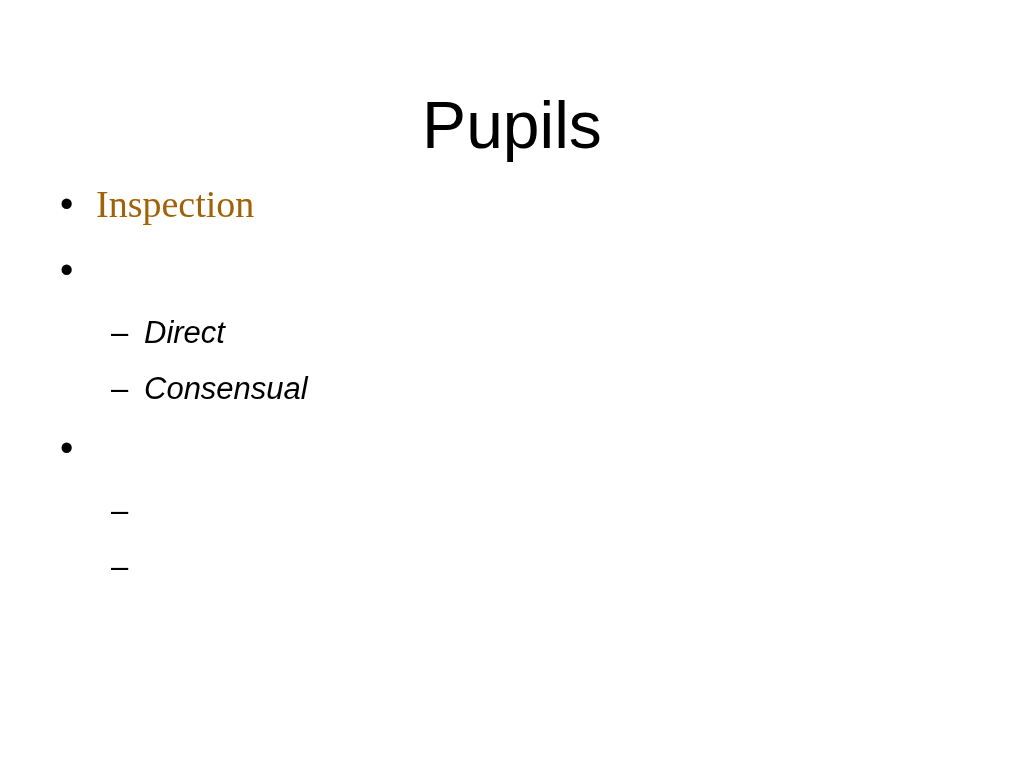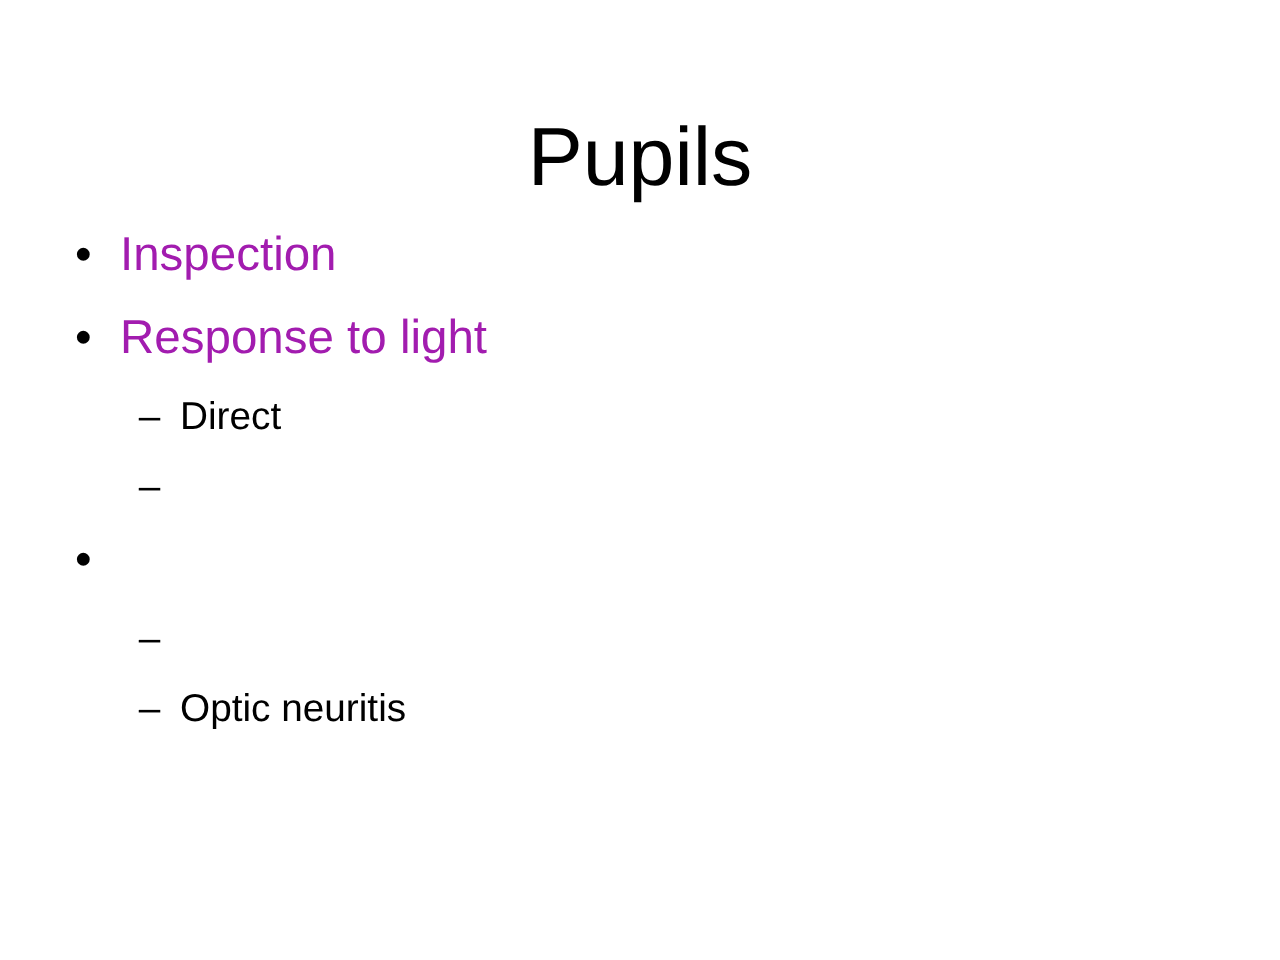--- a/index.html
+++ b/index.html
@@ -56,42 +56,44 @@
     width: 36px;
     font-size: 38px;
     line-height: 46px;
     text-align: left;
     color: #000000;
   }
   .level-1 .item-text {
     flex: 0 1 auto;
     font-size: 38px;
     line-height: 46px;
-    color: #a21caf;
+    color: #a16207;
     white-space: nowrap;
+    font-family: Liberation Serif, serif;
   }
   
   .level-2 {
     padding-left: 111px;
     margin-bottom: 17px;
   }
   .level-2 .marker {
     flex: 0 0 auto;
     width: 33px;
     font-size: 31px;
     line-height: 39px;
     text-align: left;
     color: #000000;
   }
   .level-2 .item-text {
     flex: 0 1 auto;
     font-size: 31px;
     line-height: 39px;
     color: #000000;
     white-space: nowrap;
+    font-style: italic;
   }
   
   .group-gap-top {
     margin-top: 16px;
   }
   .gap-after-heading {
     margin-top: 14px;
   }
 </style>
 </head>
@@ -103,39 +105,38 @@
 
   <div class="body-list">
 
     <div class="bullet-row level-1">
       <span class="marker">•</span>
       <span class="item-text">Inspection</span>
     </div>
 
     <div class="bullet-row level-1">
       <span class="marker">•</span>
-      <span class="item-text">Response to light</span>
     </div>
 
     <div class="bullet-row level-2 gap-after-heading">
       <span class="marker">–</span>
       <span class="item-text">Direct</span>
     </div>
 
     <div class="bullet-row level-2">
       <span class="marker">–</span>
+      <span class="item-text">Consensual</span>
     </div>
 
     <div class="bullet-row level-1 group-gap-top">
       <span class="marker">•</span>
     </div>
 
     <div class="bullet-row level-2 gap-after-heading">
       <span class="marker">–</span>
     </div>
 
     <div class="bullet-row level-2">
       <span class="marker">–</span>
-      <span class="item-text">Optic neuritis</span>
     </div>
 
   </div>
 </div>
 
 </body></html>

